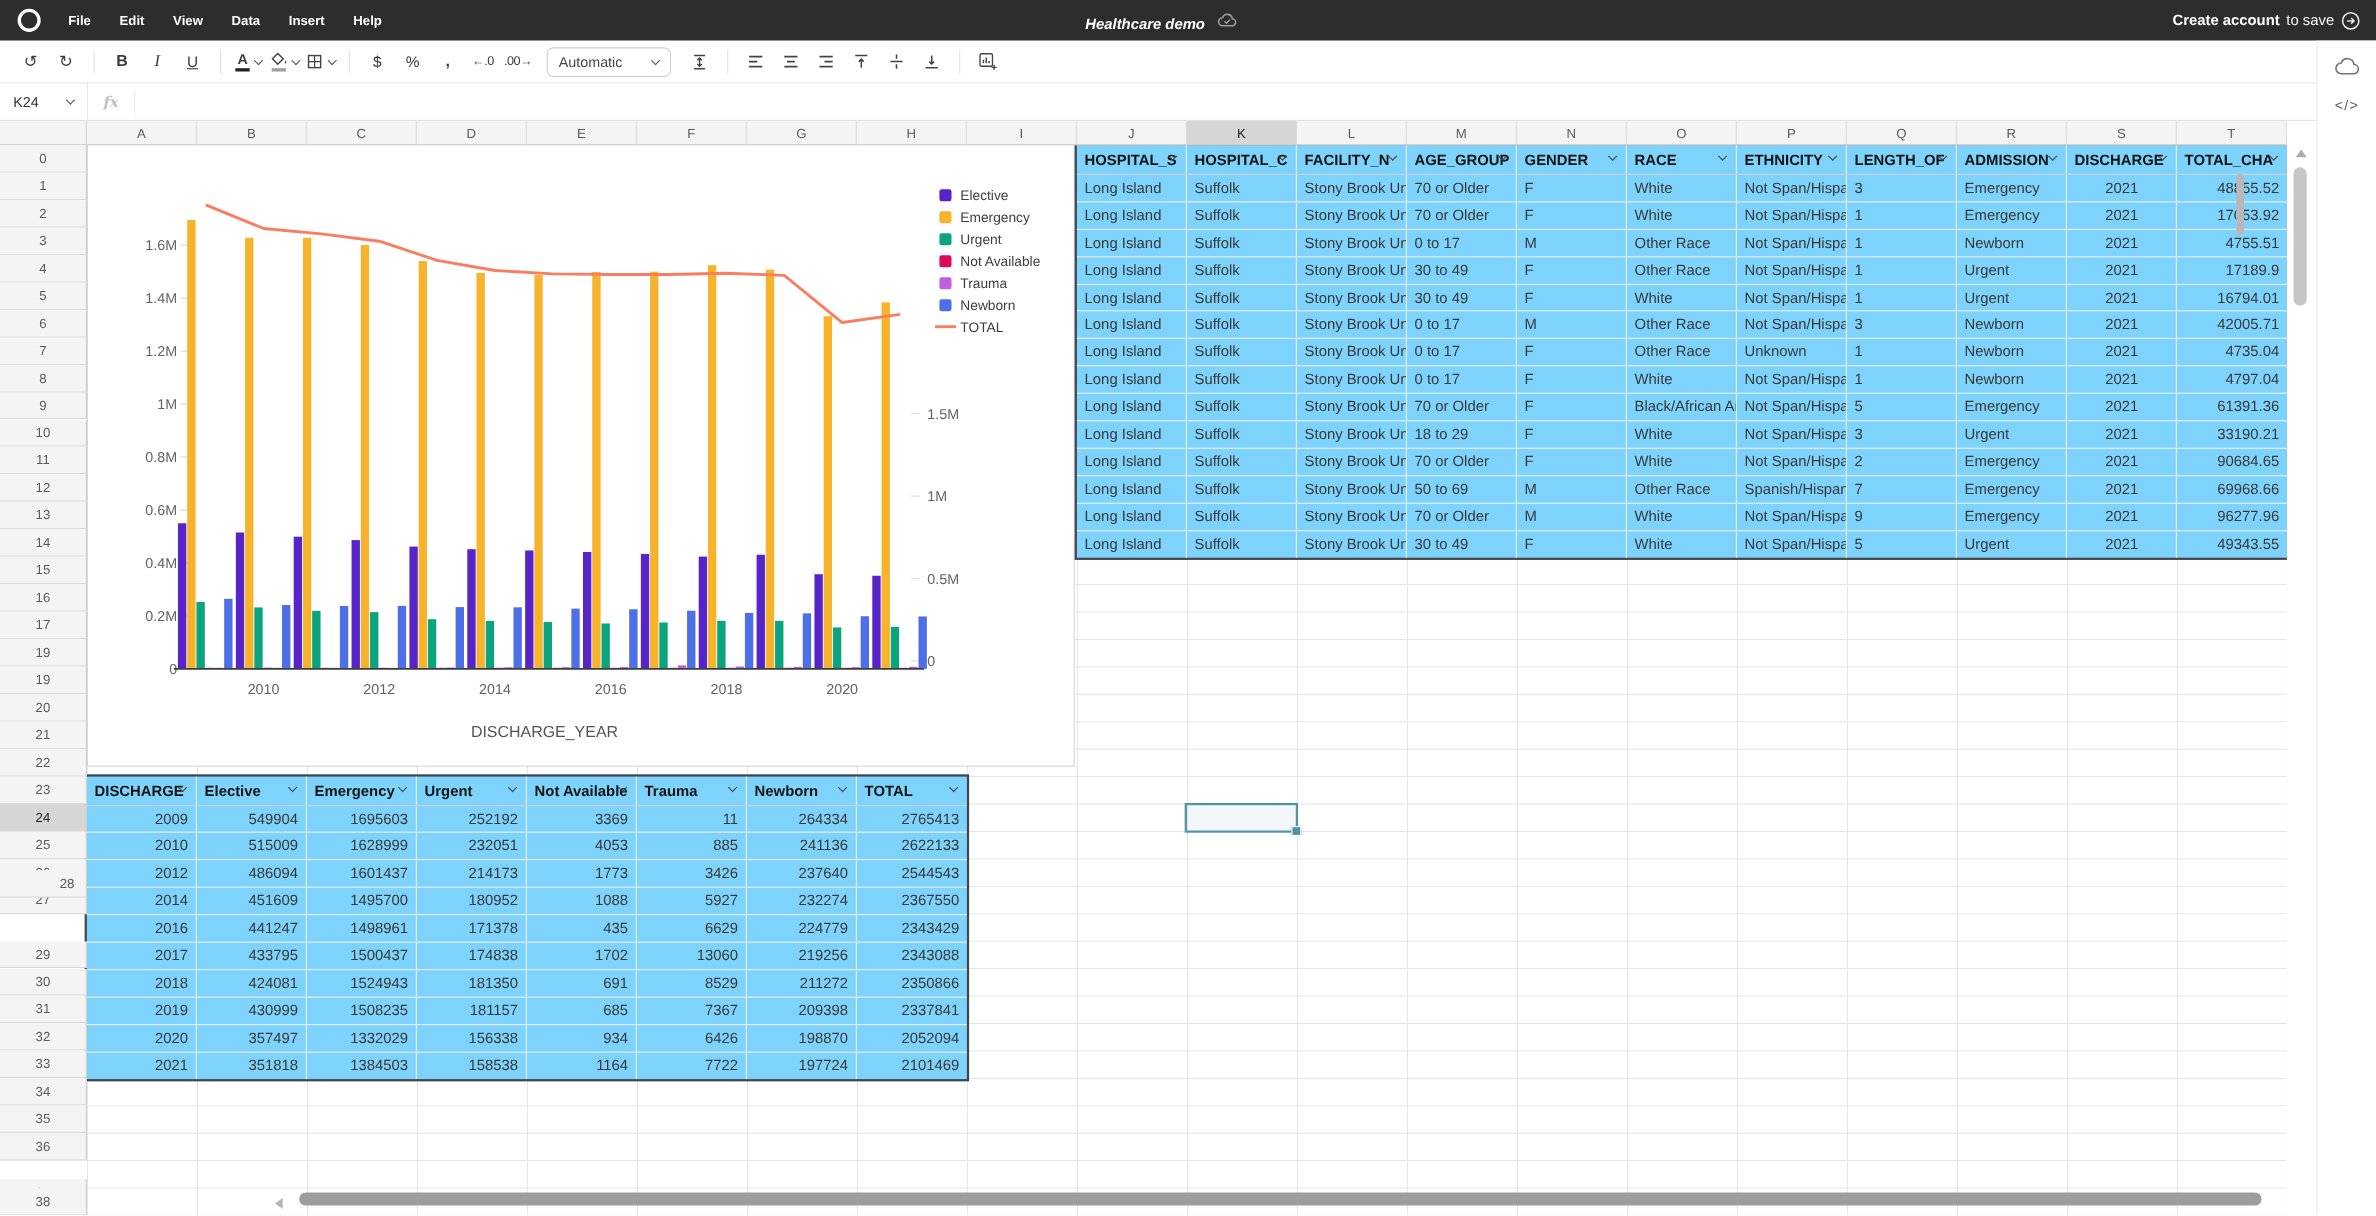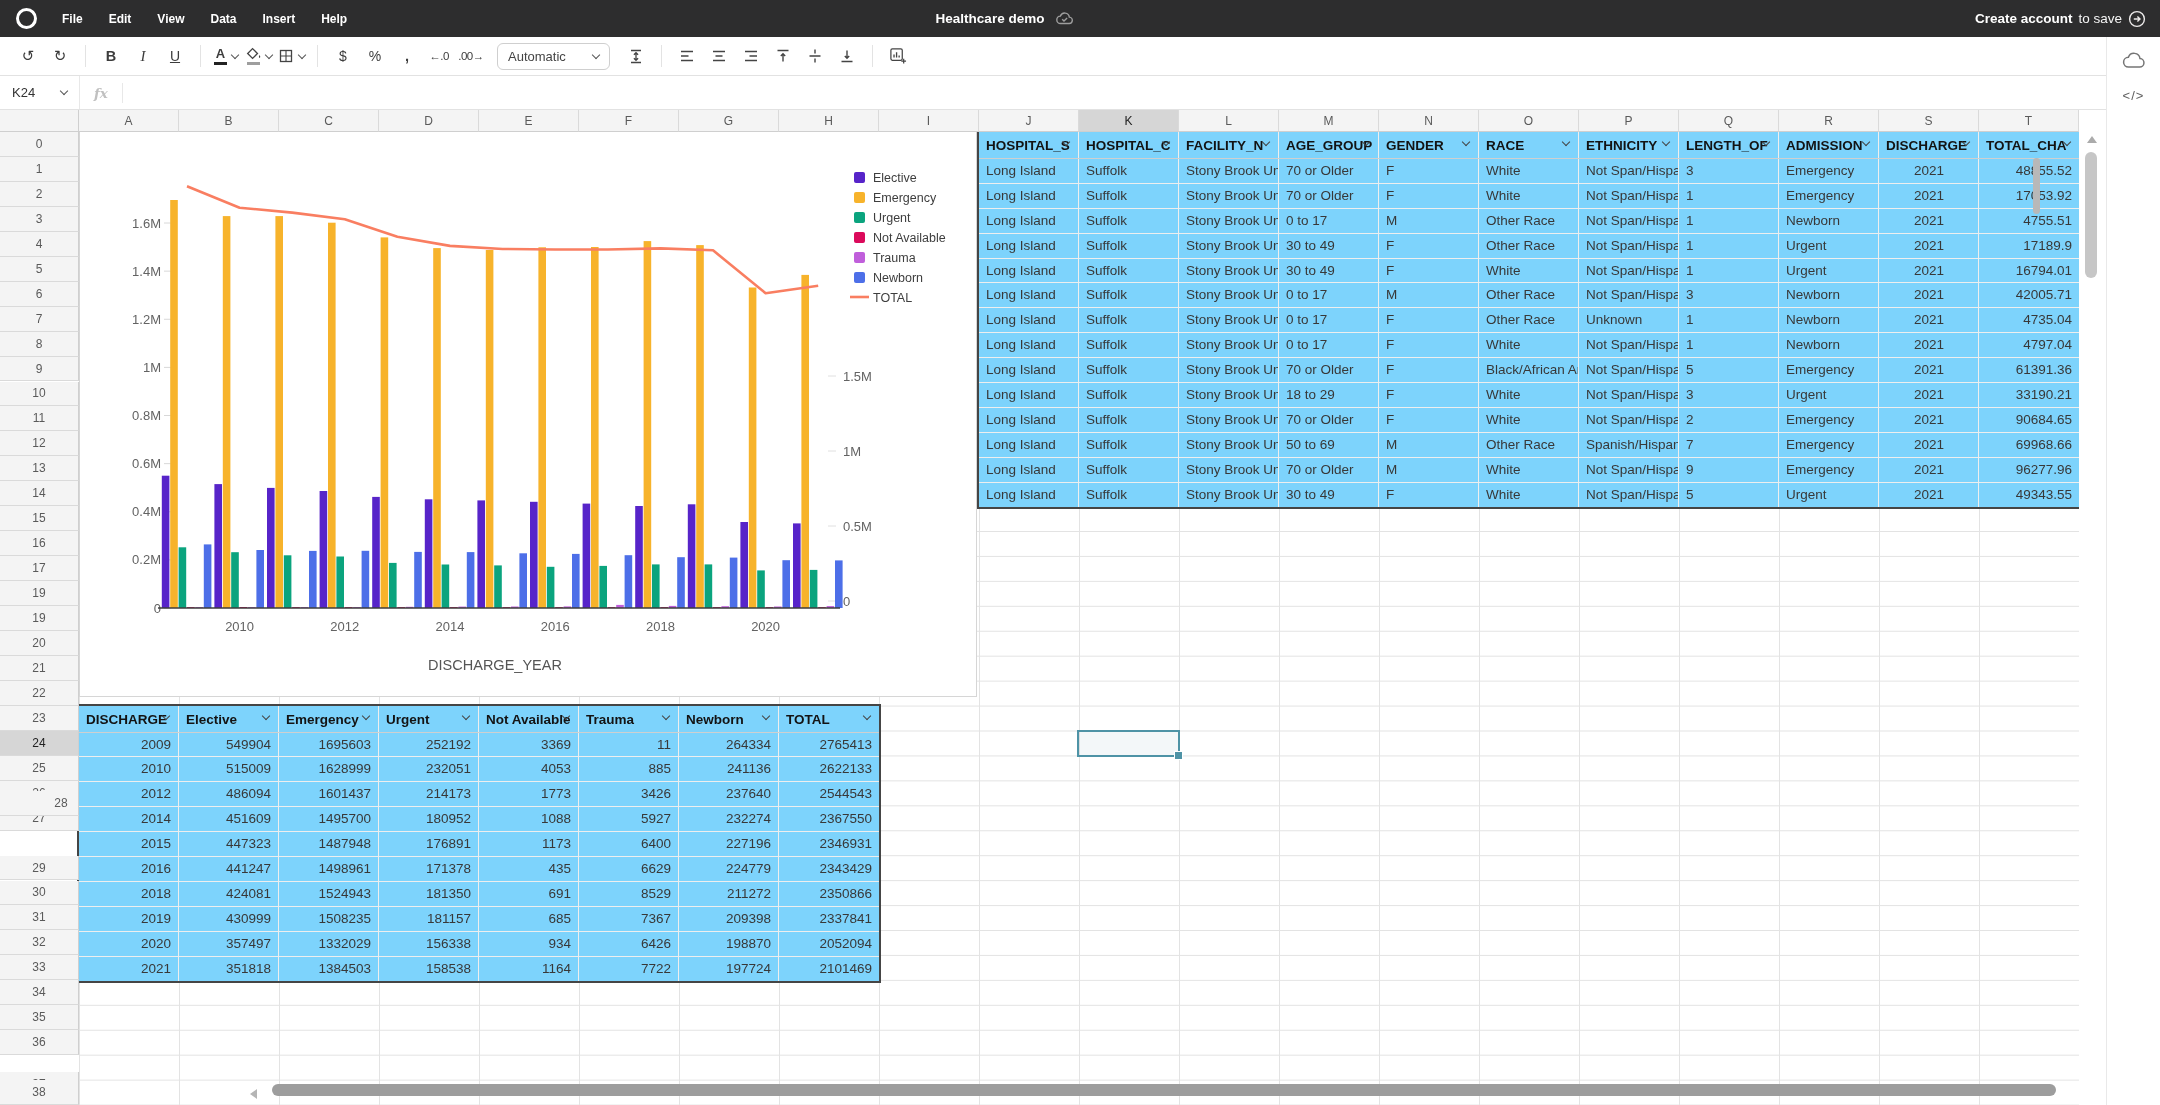--- a/index.html
+++ b/index.html
@@ -7,22 +7,22 @@
     font-family:"Liberation Sans","DejaVu Sans",sans-serif; }
   #root { position:relative; width:2160px; height:1105px; }
 
   
   .menubar { position:absolute; left:0; top:0; width:2160px; height:37px;
     background:#2d2d2e; color:#fff; display:flex; align-items:center; }
   .logo { width:21px; height:21px; border:3.4px solid #fff; border-radius:50%;
     margin-left:16px; }
   .menus { display:flex; margin-left:12px; }
   .menu-item { padding:0 13px; font-size:12px; font-weight:700; color:#fff; cursor:default; }
-  .doc-title-wrap { position:absolute; left:1005px; transform:translateX(-50%);
-    display:flex; align-items:center; gap:10px; }
+  .doc-title-wrap { position:absolute; left:1056px; transform:translateX(-50%);
+    display:flex; align-items:flex-end; gap:10px;font-style:italic; }
   .doc-title { font-size:13.5px; font-weight:700; }
   .create { position:absolute; right:14px; display:flex; align-items:center; gap:6px;
     font-size:13.5px; }
   .create b { font-weight:700; }
   .create span.rest { font-weight:400; opacity:.95; }
 
   
   .toolbar { position:absolute; left:0; top:37px; width:2160px; height:39px; background:#fff;
     border-bottom:1px solid #e2e2e2; display:flex; align-items:center; padding-left:12px; }
   .tbtn { min-width:26px; height:26px; display:flex; align-items:center; justify-content:center;
@@ -693,40 +693,40 @@
           <div class="tcell num">2014</div>
           <div class="tcell num">451609</div>
           <div class="tcell num">1495700</div>
           <div class="tcell num">180952</div>
           <div class="tcell num">1088</div>
           <div class="tcell num">5927</div>
           <div class="tcell num">232274</div>
           <div class="tcell num">2367550</div>
         </div>
         <div class="trow">
-          <div class="tcell num">2015</div>
-          <div class="tcell num">447323</div>
-          <div class="tcell num">1487948</div>
-          <div class="tcell num">176891</div>
-          <div class="tcell num">1173</div>
-          <div class="tcell num">6400</div>
-          <div class="tcell num">227196</div>
-          <div class="tcell num">2346931</div>
-        </div>
-        <div class="trow">
           <div class="tcell num">2016</div>
           <div class="tcell num">441247</div>
           <div class="tcell num">1498961</div>
           <div class="tcell num">171378</div>
           <div class="tcell num">435</div>
           <div class="tcell num">6629</div>
           <div class="tcell num">224779</div>
           <div class="tcell num">2343429</div>
         </div>
         <div class="trow">
+          <div class="tcell num">2017</div>
+          <div class="tcell num">433795</div>
+          <div class="tcell num">1500437</div>
+          <div class="tcell num">174838</div>
+          <div class="tcell num">1702</div>
+          <div class="tcell num">13060</div>
+          <div class="tcell num">219256</div>
+          <div class="tcell num">2343088</div>
+        </div>
+        <div class="trow">
           <div class="tcell num">2018</div>
           <div class="tcell num">424081</div>
           <div class="tcell num">1524943</div>
           <div class="tcell num">181350</div>
           <div class="tcell num">691</div>
           <div class="tcell num">8529</div>
           <div class="tcell num">211272</div>
           <div class="tcell num">2350866</div>
         </div>
         <div class="trow">

